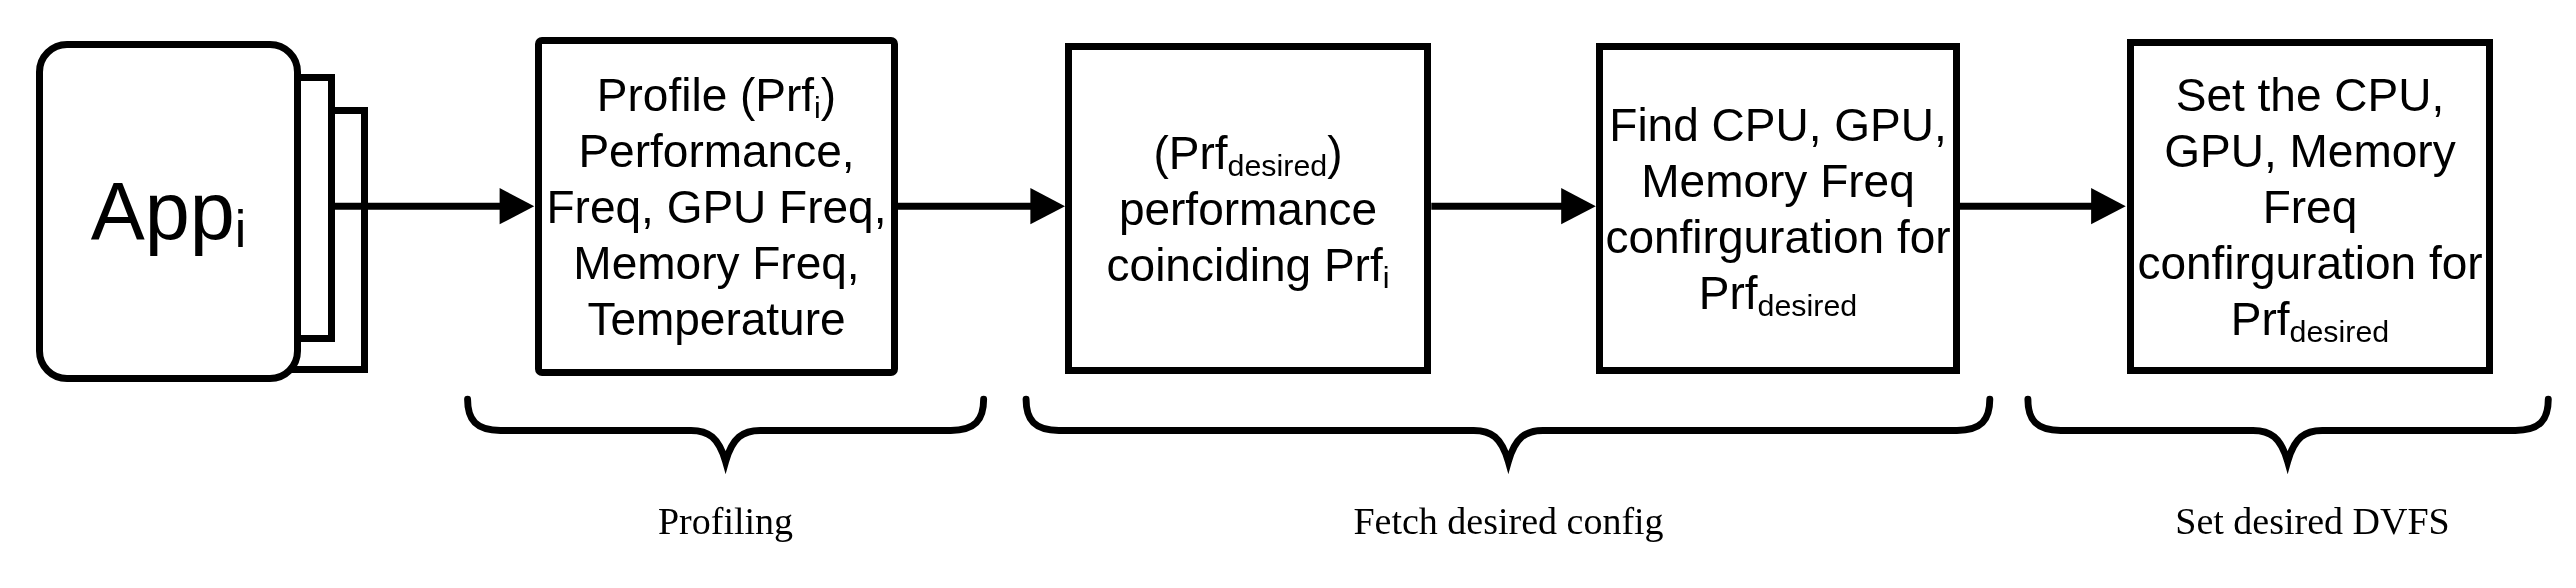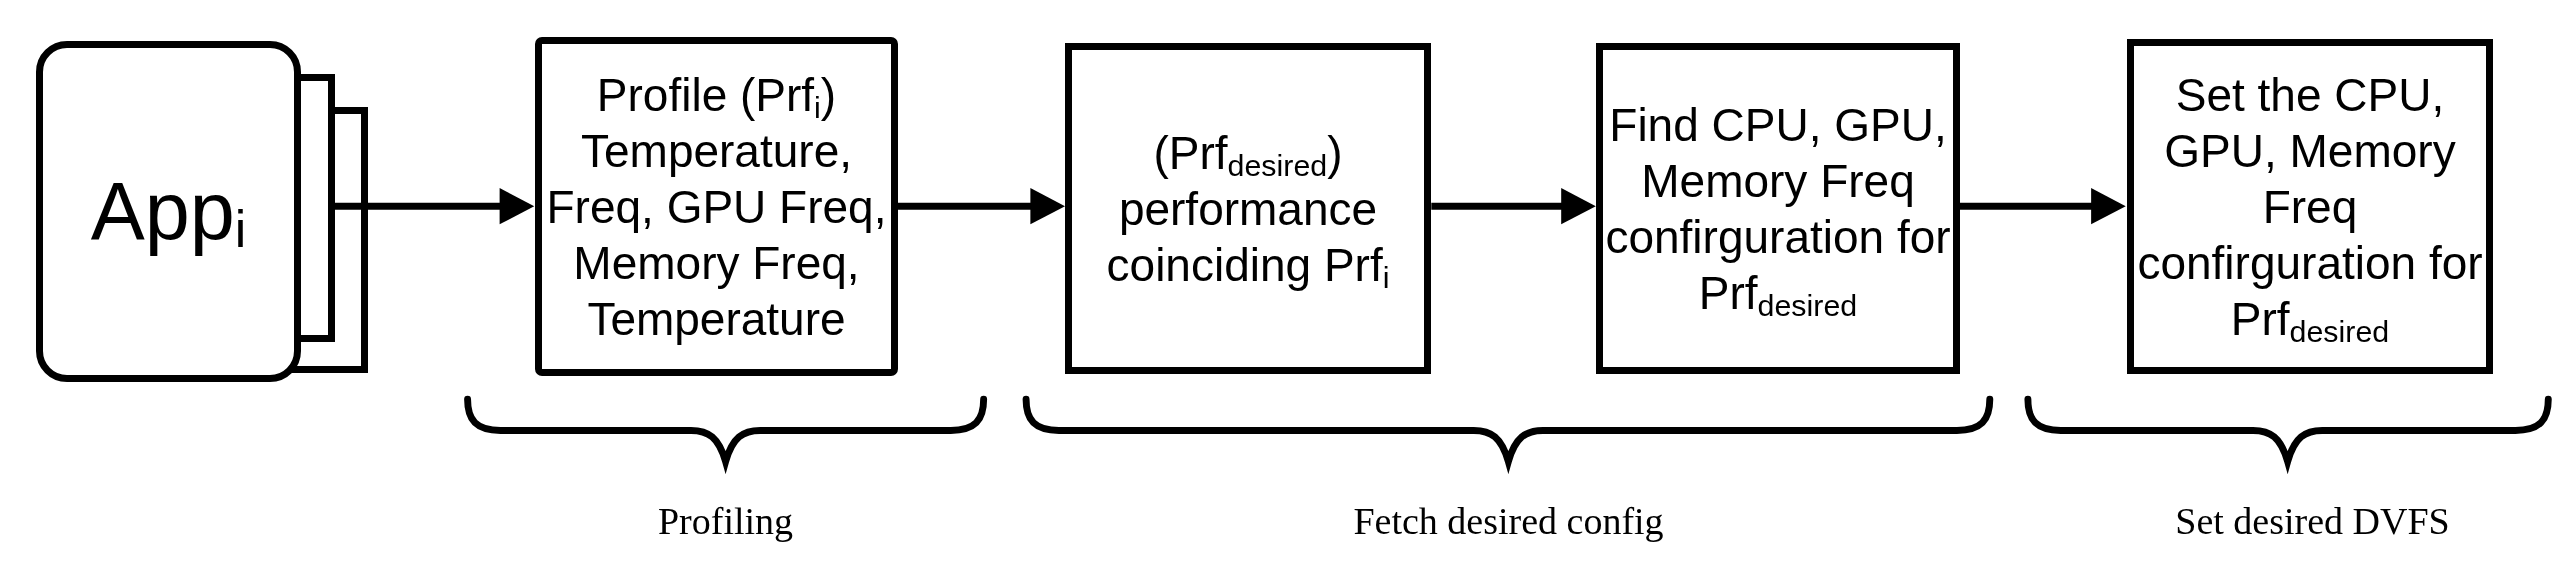--- a/index.html
+++ b/index.html
@@ -73,21 +73,21 @@
 <div class="canvas">
 
   <div class="rect stack-back"></div>
   <div class="rect stack-mid"></div>
   <div class="rect stack-front">
     <div class="app-label"><span>App</span><sub>i</sub></div>
   </div>
 
   <div class="box box-1">
       <div class="tline"><span>Profile (Prf</span><sub>i</sub><span>)</span></div>
-      <div class="tline"><span>Temperature,</span></div>
+      <div class="tline"><span>Performance,</span></div>
       <div class="tline"><span>Freq, GPU Freq,</span></div>
       <div class="tline"><span>Memory Freq,</span></div>
       <div class="tline"><span>Temperature</span></div>
     </div>
   <div class="box box-2">
       <div class="tline"><span>(Prf</span><sub>desired</sub><span>)</span></div>
       <div class="tline"><span>performance</span></div>
       <div class="tline"><span>coinciding Prf</span><sub>i</sub></div>
     </div>
   <div class="box box-3">

